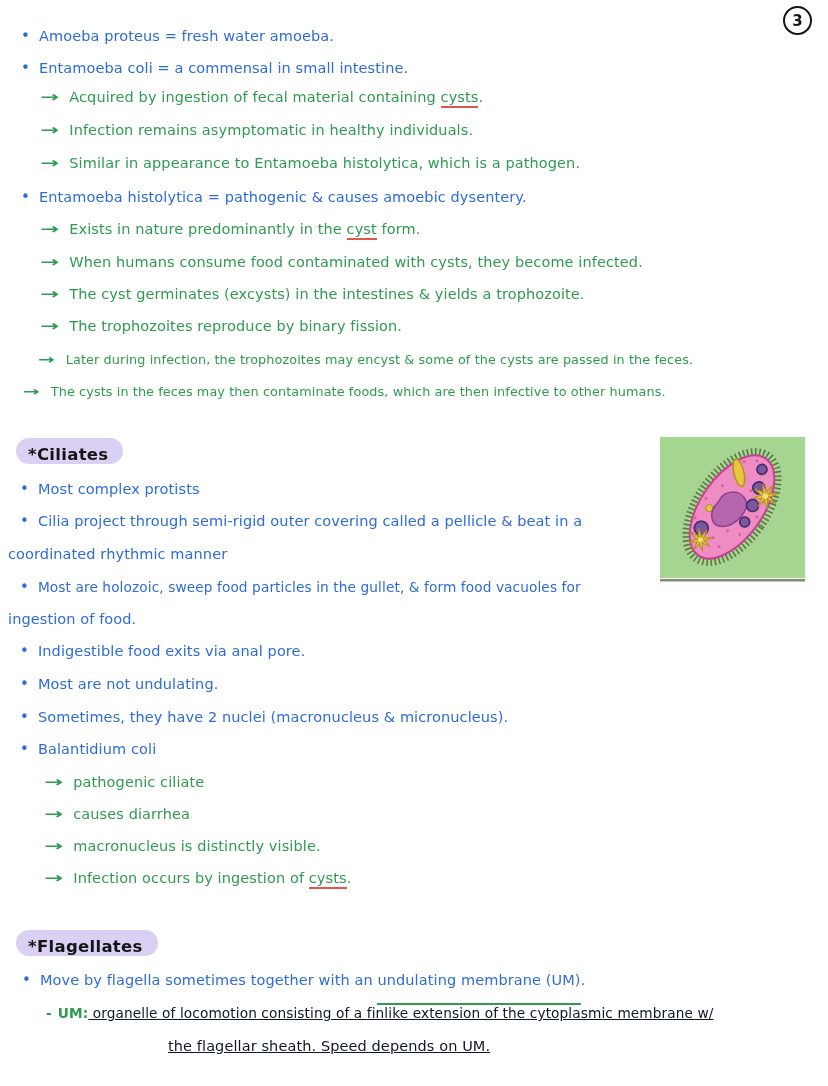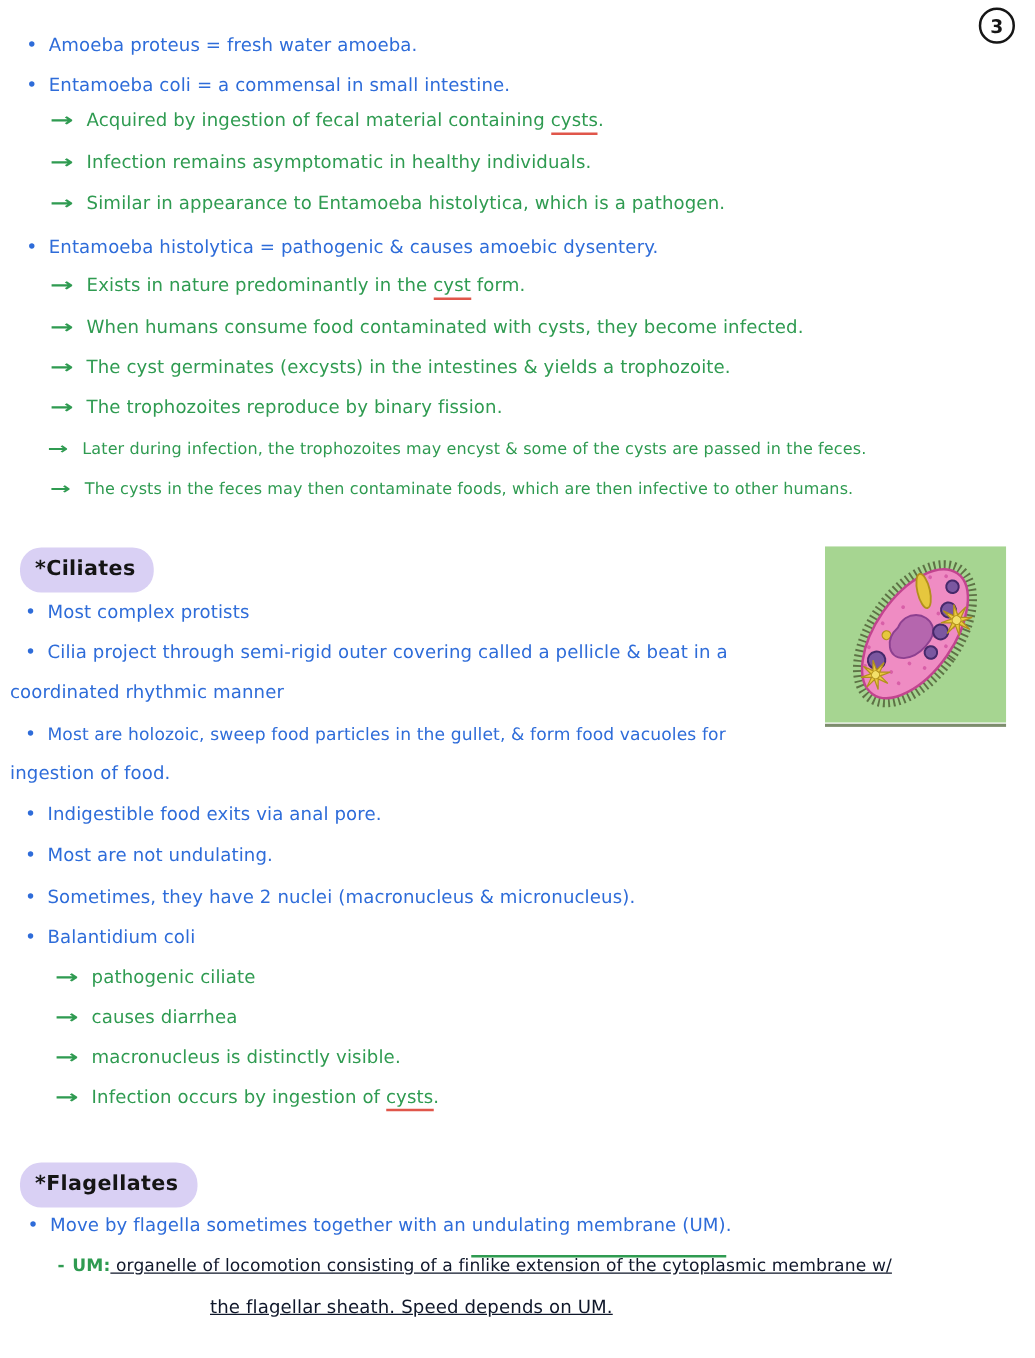--- a/index.html
+++ b/index.html
@@ -9,21 +9,21 @@
   .sm{font-size:12.8px;}
   .md{font-size:13.7px;}
   .blue{color:#2e6cd9;}
   .green{color:#2f9b51;}
   .red{color:#0f172a;text-decoration:underline;}
   .bullet{display:inline-block;margin-right:9px;font-size:15px;}
   .arrow{display:inline-block;transform:scaleX(1.55);transform-origin:left center;margin-right:17px;font-weight:bold;}
   .dash{display:inline-block;margin-right:6px;font-weight:bold;}
   .u-red{border-bottom:2.5px solid #e0564a;padding-bottom:1px;text-align:center;}
   .u-green{border-bottom:2.5px solid #2f9b51;padding-bottom:15px;}
-  .hl{position:absolute;background:#d9d0f4;border-radius:17px;padding:7px 15px 10px 12px;color:#151515;font-weight:bold;font-size:16.5px;letter-spacing:.3px;}
+  .hl{position:absolute;background:#d9d0f4;border-radius:17px;padding:7px 15px 0 12px;color:#151515;font-weight:bold;font-size:16.5px;letter-spacing:.3px;}
   .page-num{position:absolute;top:6px;left:783px;width:25px;height:25px;border:2.5px solid #161616;border-radius:50%;display:flex;align-items:center;justify-content:center;font-weight:bold;font-size:15px;color:#161616;}
   .illustration{position:absolute;left:660px;top:437px;width:145px;height:146px;}
 </style>
 </head>
 <body>
 
 <div class="page">
 
   <div class="page-num">3</div>
 
@@ -42,21 +42,21 @@
   <div class="line" style="top:221px;left:40px"><span class="green arrow">→</span><span class="green">Exists in nature predominantly in the </span><span class="green u-red">cyst</span><span class="green"> form.</span></div>
 
   <div class="line" style="top:254px;left:40px"><span class="green arrow">→</span><span class="green">When humans consume food contaminated with cysts, they become infected.</span></div>
 
   <div class="line" style="top:286px;left:40px"><span class="green arrow">→</span><span class="green">The cyst germinates (excysts) in the intestines &amp; yields a trophozoite.</span></div>
 
   <div class="line" style="top:318px;left:40px"><span class="green arrow">→</span><span class="green">The trophozoites reproduce by binary fission.</span></div>
 
   <div class="line sm" style="top:352px;left:38px"><span class="green arrow">→</span><span class="green">Later during infection, the trophozoites may encyst &amp; some of the cysts are passed in the feces.</span></div>
 
-  <div class="line sm" style="top:384px;left:40px"><span class="green arrow">→</span><span class="green">The cysts in the feces may then contaminate foods, which are then infective to other humans.</span></div>
+  <div class="line sm" style="top:384px;left:23px"><span class="green arrow">→</span><span class="green">The cysts in the feces may then contaminate foods, which are then infective to other humans.</span></div>
 
   <div class="hl" style="top:438px;left:16px">*Ciliates</div>
 
   <div class="line" style="top:480px;left:20px"><span class="blue bullet">•</span><span class="blue">Most complex protists</span></div>
 
   <div class="line" style="top:512px;left:20px"><span class="blue bullet">•</span><span class="blue">Cilia project through semi-rigid outer covering called a pellicle &amp; beat in a</span></div>
 
   <div class="line" style="top:546px;left:8px"><span class="blue">coordinated rhythmic manner</span></div>
 
   <div class="line md" style="top:578px;left:20px"><span class="blue bullet">•</span><span class="blue">Most are holozoic, sweep food particles in the gullet, &amp; form food vacuoles for</span></div>

